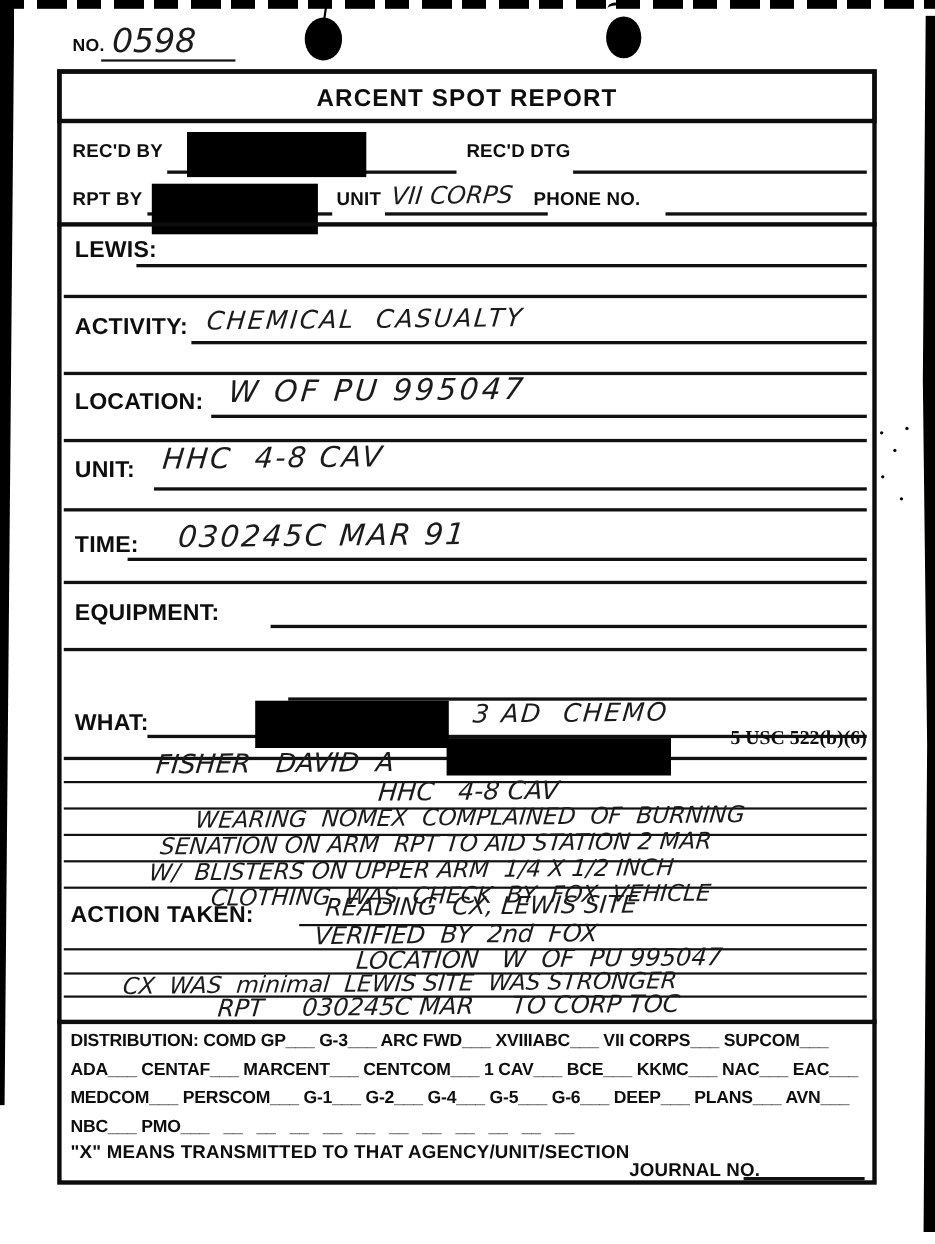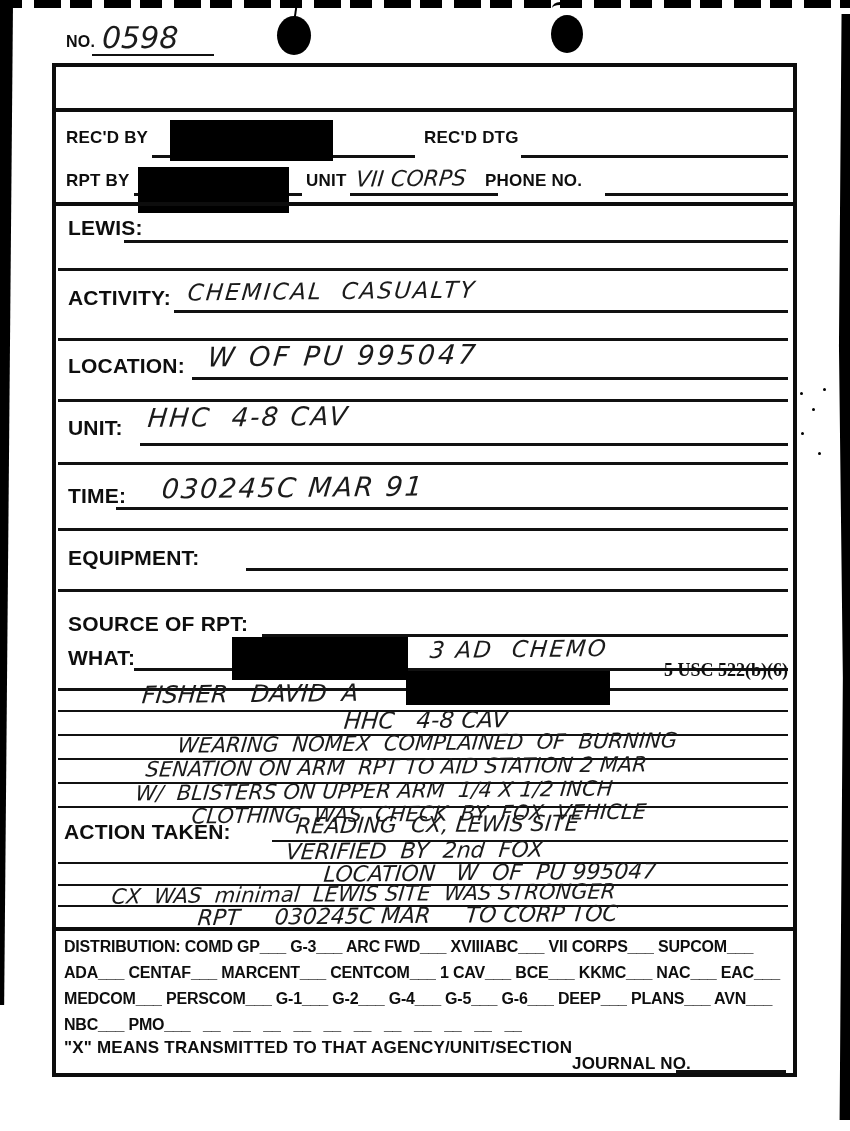--- a/index.html
+++ b/index.html
@@ -85,20 +85,21 @@
   <div class="speck" style="left:812px;top:408px;"></div>
   <div class="speck" style="left:801px;top:432px;"></div>
   <div class="speck" style="left:818px;top:452px;"></div>
 
   <div class="lbl lbl-sm" style="left:66px;top:33px;font-size:16px;">NO.</div>
   <div class="hw" style="left:102px;top:20px;font-size:30px;transform:skewX(-2deg);">0598</div>
   <div class="rule rule-thin" style="left:92px;top:54px;width:122px;"></div>
 
   <div class="form-border"></div>
   <div class="title-box"></div>
+  <div class="doc-title">ARCENT SPOT REPORT</div>
 
   <div class="lbl lbl-sm" style="left:66px;top:128px;">REC'D BY</div>
   <div class="rule" style="left:152px;top:155px;width:263px;"></div>
   <div class="redaction" style="left:170px;top:120px;width:163px;height:41px;"></div>
   <div class="lbl lbl-sm" style="left:424px;top:128px;">REC'D DTG</div>
   <div class="rule" style="left:521px;top:155px;width:267px;"></div>
 
   <div class="lbl lbl-sm" style="left:66px;top:171px;">RPT BY</div>
   <div class="rule" style="left:134px;top:193px;width:168px;"></div>
   <div class="redaction" style="left:138px;top:167px;width:151px;height:46px;"></div>
@@ -130,21 +131,20 @@
 
   <div class="lbl lbl-lg" style="left:68px;top:484px;">TIME:</div>
   <div class="hw" style="left:162px;top:472px;font-size:27px;letter-spacing:2px;">030245C MAR 91</div>
   <div class="rule" style="left:116px;top:507px;width:672px;"></div>
   <div class="rule" style="left:58px;top:528px;width:730px;"></div>
 
   <div class="lbl lbl-lg" style="left:68px;top:546px;">EQUIPMENT:</div>
   <div class="rule" style="left:246px;top:568px;width:542px;"></div>
   <div class="rule" style="left:58px;top:589px;width:730px;"></div>
 
-  <div class="lbl lbl-lg" style="left:68px;top:612px;">SOURCE OF RPT:</div>
   <div class="rule" style="left:262px;top:634px;width:526px;"></div>
 
   <div class="lbl lbl-lg" style="left:68px;top:646px;">WHAT:</div>
   <div class="rule" style="left:134px;top:668px;width:654px;"></div>
   <div class="hw" style="left:430px;top:636px;font-size:23px;letter-spacing:2px;">3 AD  CHEMO</div>
   <div class="redaction" style="left:232px;top:637px;width:176px;height:43px;"></div>
   <div class="serif-note" style="left:608px;top:660px;width:180px;text-align:right;">5 USC 522(b)(6)</div>
   <div class="rule" style="left:58px;top:688px;width:730px;"></div>
 
   <div class="hw" style="left:142px;top:680px;font-size:24px;">FISHER   DAVID  A</div>

